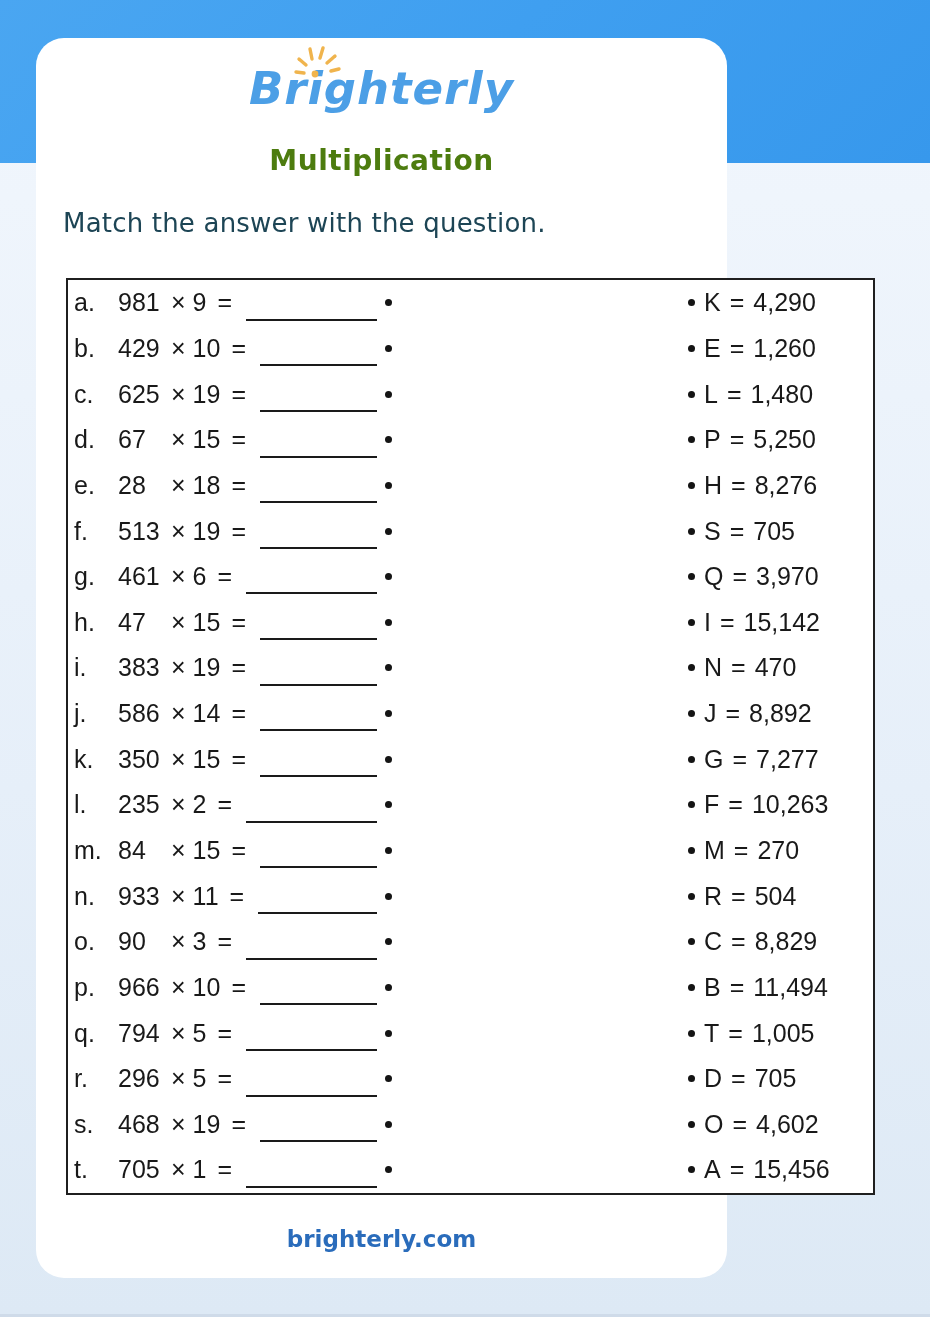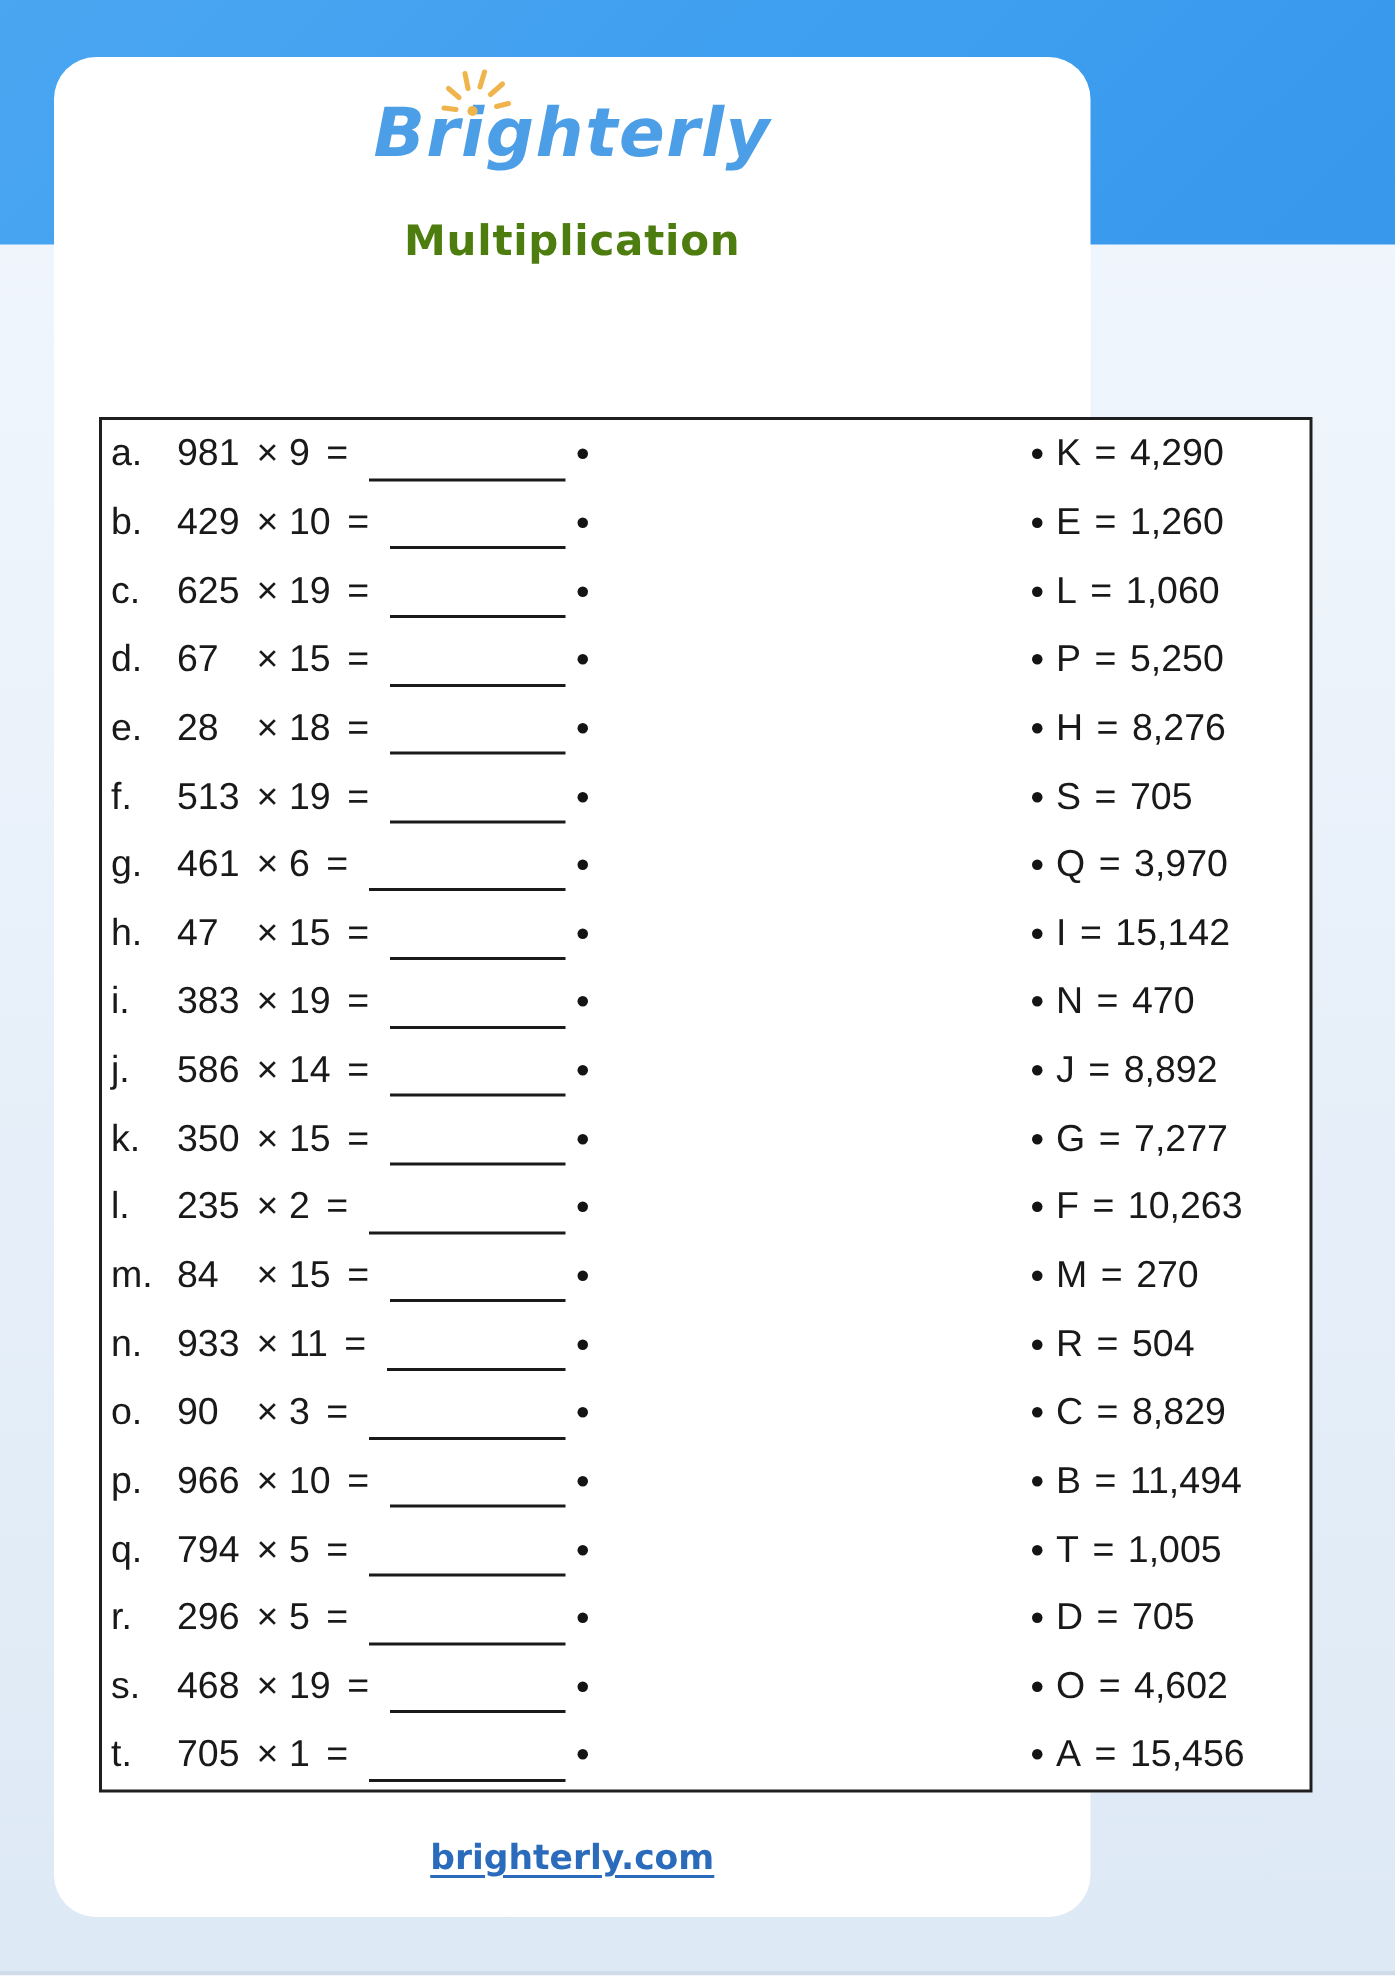--- a/index.html
+++ b/index.html
@@ -79,21 +79,21 @@
     background: #141414; border-radius: 50%;
   }
   .a-row .dot { margin-right: 9px; }
   .a-eq { margin: 0 9px; }
 
   
   .footer-link-wrap { position: absolute; top: 1188px; left: 0; width: 100%; text-align: center; }
   .footer-link {
     font-family: "DejaVu Sans", sans-serif;
     font-weight: 700; font-size: 23px;
-    color: #2a6cbb; text-decoration: underline;
+    color: #2a6cbb; 
     text-underline-offset: 4px; cursor: pointer; margin-top: 12px;
   }
 </style>
 </head>
 <body>
 
 <div class="stage">
   <div class="top-banner"></div>
 
   <div class="card">
@@ -110,20 +110,21 @@
             <line x1="49" y1="23" x2="41" y2="25"></line>
           </g>
           <circle cx="25" cy="28" r="3.4" fill="#f0b44d"></circle>
         </svg>
         <span class="logo-text">Brighterly</span>
       </span>
     </div>
 
     <div class="subtitle">Multiplication</div>
 
+    <div class="instruction">Match the answer with the question.</div>
 
     <div class="sheet">
       <div class="col col-questions">
   <div class="q-row">
     <span class="q-label">a.</span>
     <span class="q-f1">981</span>
     <span class="q-op">×</span>
     <span class="q-f2">9</span>
     <span class="q-eq">=</span>
     <span class="q-blank"></span>
@@ -332,21 +333,21 @@
     <span class="dot"></span>
     <span class="a-letter">E</span>
     <span class="a-eq">=</span>
     <span class="a-value">1,260</span>
   </div>
 
   <div class="a-row">
     <span class="dot"></span>
     <span class="a-letter">L</span>
     <span class="a-eq">=</span>
-    <span class="a-value">1,060</span>
+    <span class="a-value">1,480</span>
   </div>
 
   <div class="a-row">
     <span class="dot"></span>
     <span class="a-letter">P</span>
     <span class="a-eq">=</span>
     <span class="a-value">5,250</span>
   </div>
 
   <div class="a-row">

